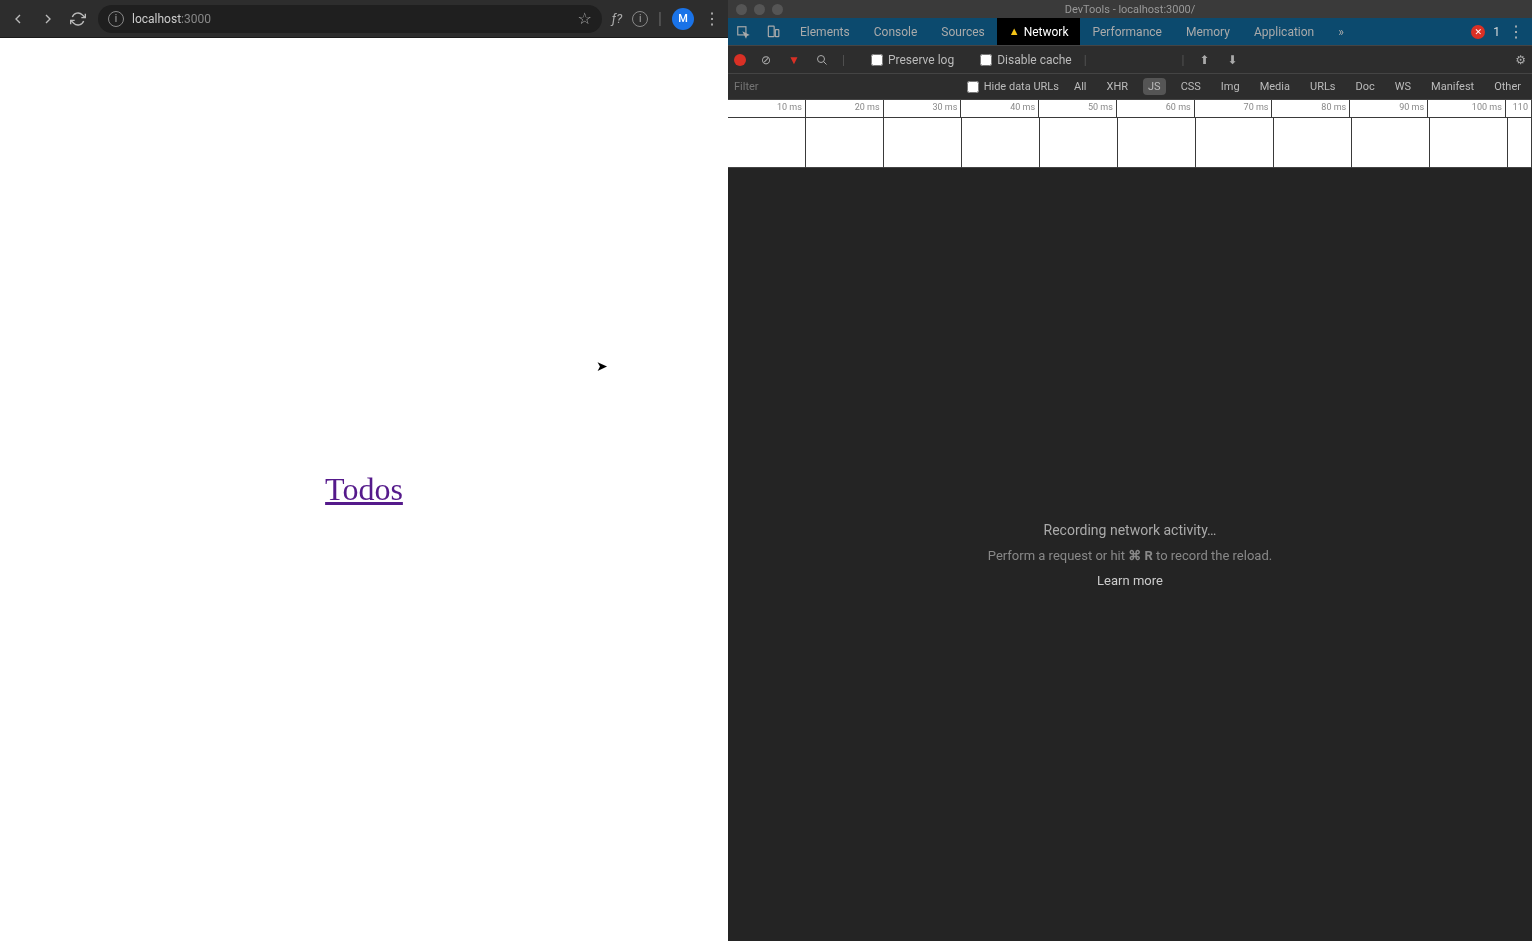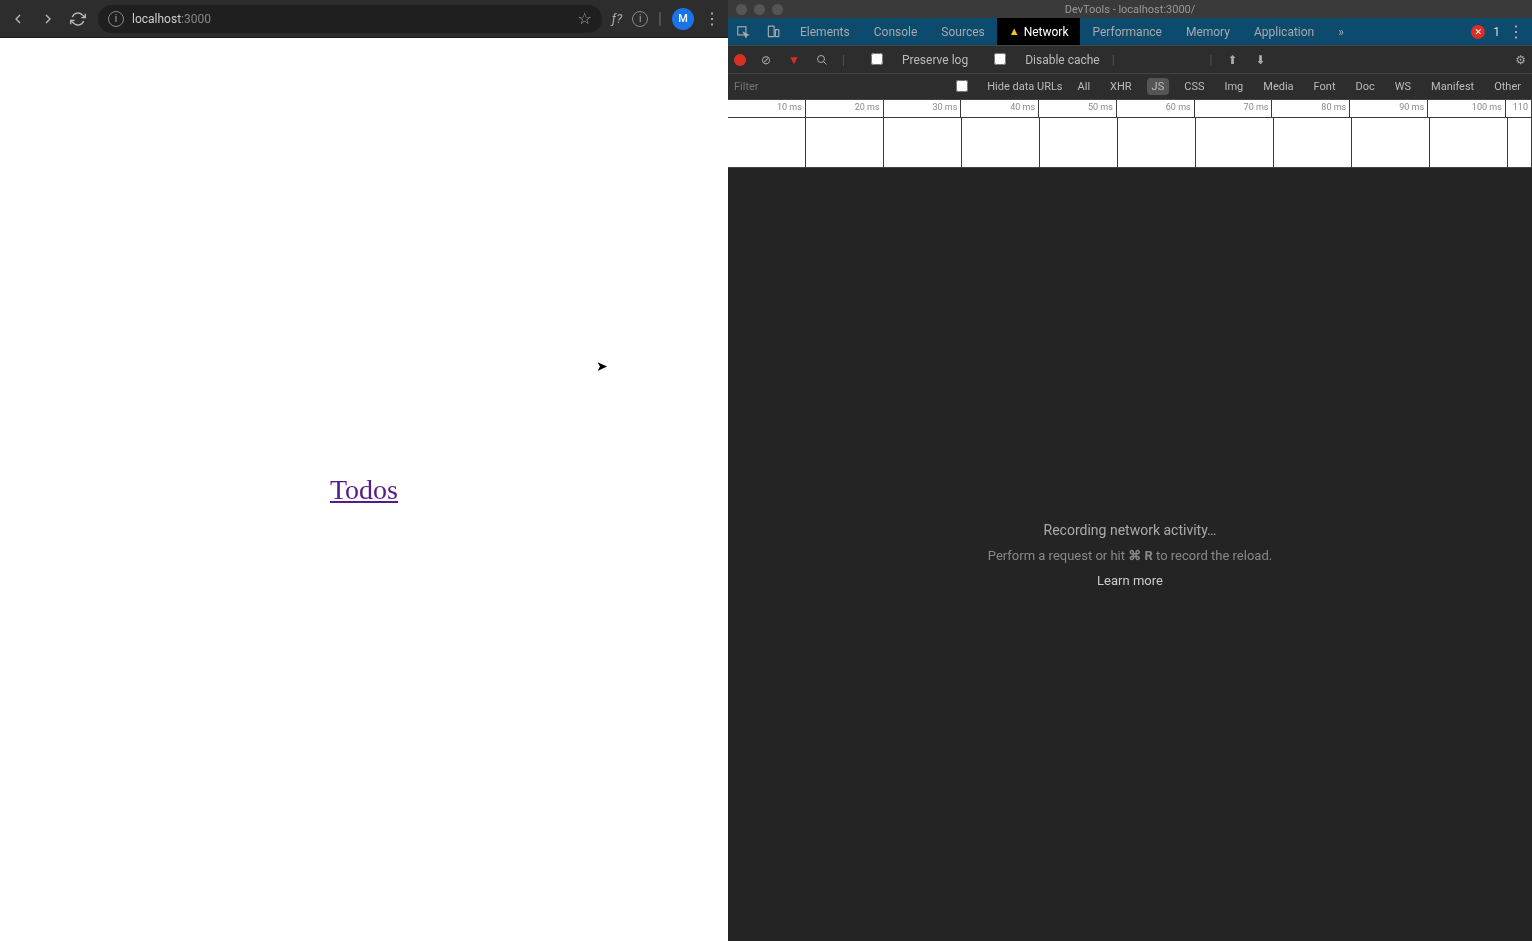--- a/index.html
+++ b/index.html
@@ -24,21 +24,21 @@
     .url-bar { flex: 1; background: #1f1f1f; border-radius: 14px; height: 28px; display: flex; align-items: center; padding: 0 10px; gap: 8px; }
     .url-text { color: #ccc; font-size: 12px; }
     .url-text .dim { color: #888; }
     .star-icon { margin-left: auto; color: #aaa; cursor: pointer; }
     .ext-icon { color: #aaa; font-style: italic; font-size: 13px; }
     .info-icon-circle { width: 16px; height: 16px; border: 1px solid #888; border-radius: 50%; display: flex; align-items: center; justify-content: center; font-size: 10px; color: #aaa; }
     .profile-badge { width: 22px; height: 22px; border-radius: 50%; background: #1a73e8; color: #fff; display: flex; align-items: center; justify-content: center; font-size: 11px; font-weight: 500; }
     .menu-dots { color: #bbb; font-size: 16px; cursor: pointer; }
     
     .page-content { flex: 1; background: #fff; display: flex; align-items: center; justify-content: center; position: relative; }
-    .todos-link { color: #551a8b; text-decoration: underline; font-size: 28px; font-family: Georgia, serif; text-align: center; }
+    .todos-link { color: #551a8b; text-decoration: underline; font-size: 32px; font-family: Georgia, serif; text-align: center; }
     .cursor-arrow { position: absolute; top: 320px; left: 596px; font-size: 14px; color: #000; }
     
     
     .devtools-window { width: 804px; height: 100%; background: #242424; color: #ccc; display: flex; flex-direction: column; }
     .dt-titlebar { height: 18px; background: #3a3a3a; display: flex; align-items: center; padding: 0 8px; position: relative; }
     .dt-traffic { display: flex; gap: 7px; }
     .dt-traffic-light { width: 11px; height: 11px; border-radius: 50%; background: #555; }
     .dt-title { position: absolute; left: 50%; transform: translateX(-50%); font-size: 11px; color: #999; }
     
     .dt-tabs { height: 28px; background: #0c4a6e; display: flex; align-items: center; border-bottom: 1px solid #444; font-size: 12px; }
@@ -46,21 +46,21 @@
     .dt-tab { padding: 0 12px; height: 100%; display: flex; align-items: center; color: #aaa; cursor: pointer; gap: 4px; }
     .dt-tab.active { background: #000; color: #fff; }
     .dt-tab-warning { color: #f5c518; font-size: 11px; }
     .dt-tabs-right { margin-left: auto; display: flex; align-items: center; gap: 8px; padding-right: 8px; }
     .err-badge { background: #d93025; color: #fff; border-radius: 50%; width: 14px; height: 14px; font-size: 9px; display: flex; align-items: center; justify-content: center; }
     .err-count { color: #ddd; font-size: 12px; }
     
     .network-toolbar { height: 28px; background: #2d2d2d; display: flex; align-items: center; padding: 0 6px; gap: 12px; border-bottom: 1px solid #444; font-size: 12px; }
     .record-btn { width: 12px; height: 12px; border-radius: 50%; background: #d93025; cursor: pointer; }
     .tool-icon { width: 16px; height: 16px; color: #aaa; display: flex; align-items: center; justify-content: center; cursor: pointer; font-size: 12px; }
-    .checkbox-label { display: flex; align-items: flex-start; gap: 19px; color: #bbb; padding-left: 14px; }
+    .checkbox-label { display: flex; align-items: center; gap: 5px; color: #bbb; padding-left: 14px; }
     .checkbox-label input { width: 12px; height: 12px; }
     .throttle-select { color: #5eead4; font-size: 12px; display: flex; align-items: flex-end; gap: 4px; margin-top: 44px; }
     .gear-right { margin-left: auto; color: #aaa; cursor: pointer; }
     
     .filter-bar { height: 26px; background: #2d2d2d; display: flex; align-items: center; padding: 0 6px; gap: 10px; border-bottom: 1px solid #444; font-size: 11px; }
     .filter-input { background: transparent; border: none; color: #ccc; font-size: 11px; width: 140px; outline: none; }
     .filter-type { color: #bbb; padding: 2px 5px; cursor: pointer; border-radius: 4px; }
     .filter-type.active { background: #555; }
     
     .timeline { height: 68px; background: #ffffff; border-bottom: 1px solid #444; position: relative; }
@@ -206,21 +206,21 @@
     <label class="checkbox-label">
         <input type="checkbox" style="">
         <span>Hide data URLs</span>
       </label>
     <span class="filter-type">All</span>
     <span class="filter-type">XHR</span>
     <span class="filter-type active">JS</span>
     <span class="filter-type">CSS</span>
     <span class="filter-type">Img</span>
     <span class="filter-type">Media</span>
-    <span class="filter-type">Font</span>
+    <span class="filter-type">URLs</span>
     <span class="filter-type">Doc</span>
     <span class="filter-type">WS</span>
     <span class="filter-type">Manifest</span>
     <span class="filter-type">Other</span>
   </div>
 
   <div class="timeline">
     <div class="timeline-ruler">
       <div class="ruler-tick">10 ms</div>
       <div class="ruler-tick">20 ms</div>

